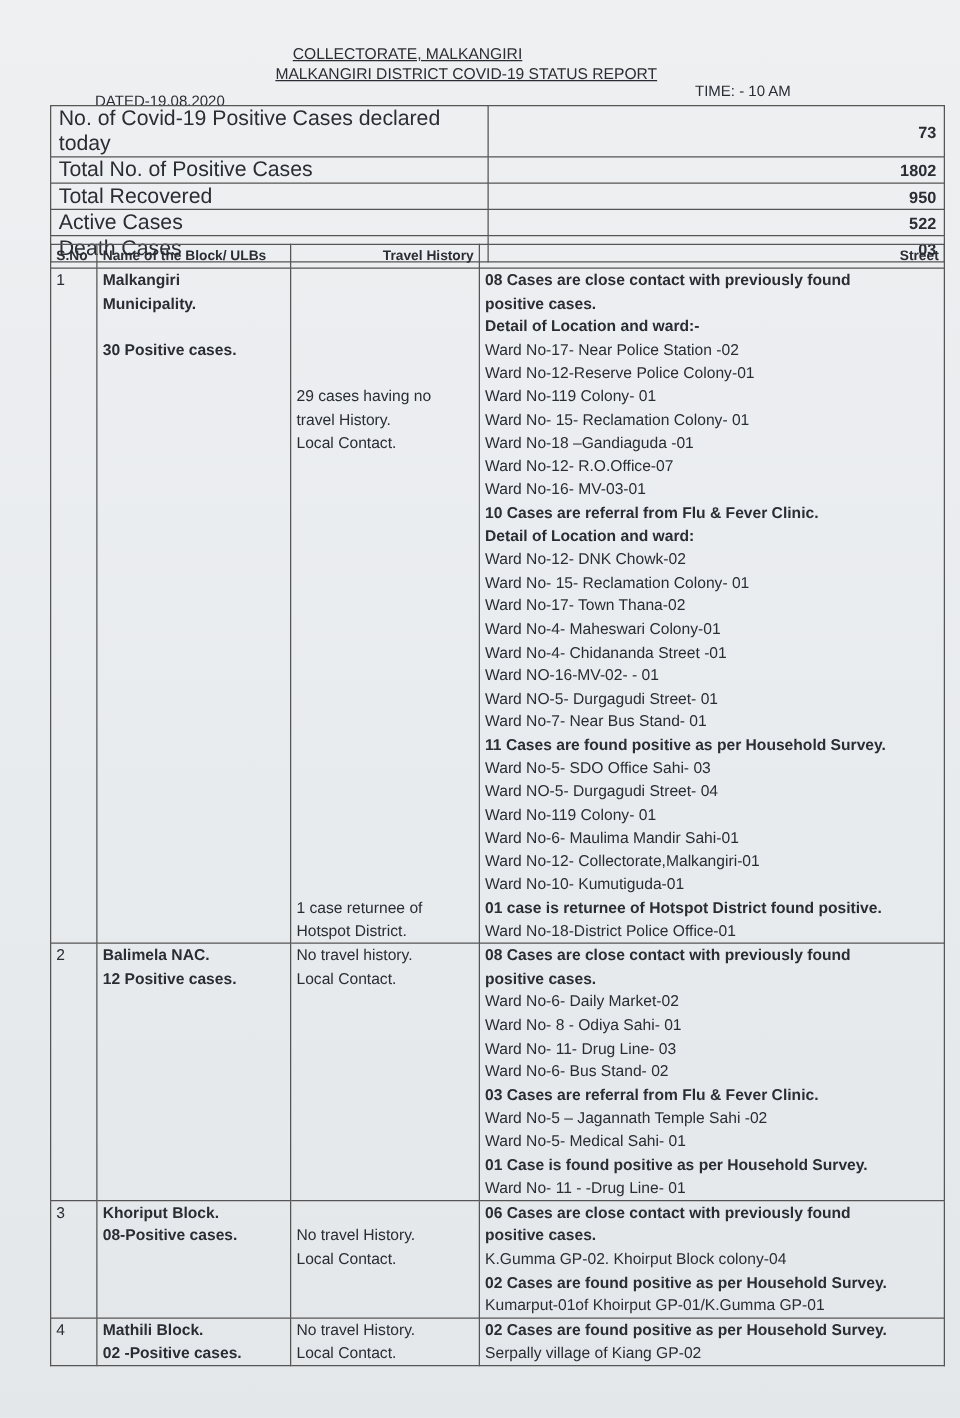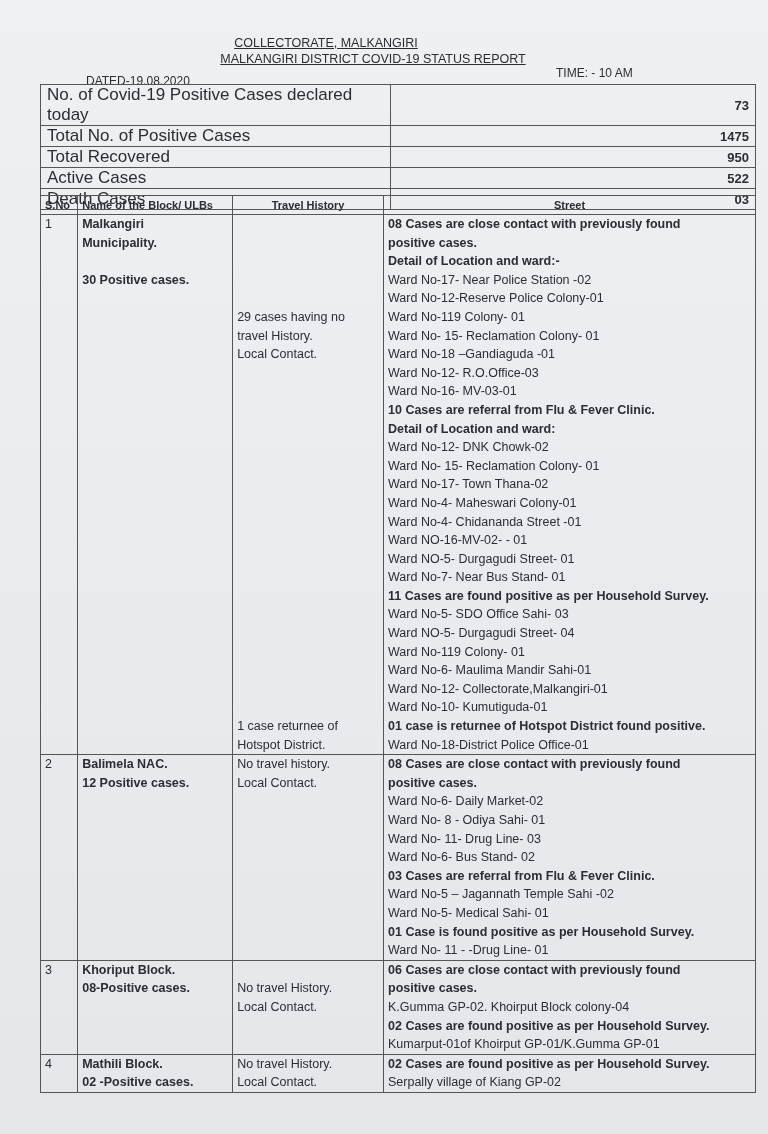--- a/index.html
+++ b/index.html
@@ -12,21 +12,21 @@
     .paper {
       position: absolute; left: 0; top: 0; width: 768px; height: 1134px;
       background: linear-gradient(180deg, #eef0f2 0%, #e8ebee 60%, #e4e7ea 100%);
     }
     .title1, .title2 {
       position: absolute; left: 0; width: 652px; text-align: center;
       font-size: 12.5px; text-decoration: underline; font-weight: normal;
     }
     .title1 { top: 36px; }
     .title2 { top: 52px; padding-left: 47px; }
-    .dated { position: absolute; left: 86px; top: 74px; font-size: 12px; }
+    .dated { position: absolute; left: 76px; top: 74px; font-size: 12px; }
     .time { position: absolute; left: 556px; top: 66px; font-size: 12px; }
 
     .summary {
       position: absolute; left: 40px; top: 84px; width: 716px;
       border-collapse: collapse;
     }
     .summary td {
       border: 1px solid #555; height: 20px; padding: 0 6px;
       font-size: 17px;
     }
@@ -34,21 +34,21 @@
 
     .main {
       position: absolute; left: 40px; top: 195px; width: 716px;
       border-collapse: collapse; table-layout: fixed;
     }
     .main th, .main td {
       border: 1px solid #555; vertical-align: top;
       font-size: 12.5px; line-height: 18.6px; padding: 0 4px;
     }
     .main th { font-size: 11px; font-weight: bold; height: 18px; line-height: 18px; text-align: left; margin-left: 42px; }
-    .main th.center { text-align: center; }
+    .main th.center { text-align: right; }
     .bold { font-weight: bold; }
     .col-sno { width: 36px; }
     .col-name { width: 150px; }
     .col-travel { width: 146px; }
     .col-remarks { width: 360px; }
     .line { display: block; white-space: nowrap; }
     .spacer { display: block; height: 18.6px; }
   </style>
 </head>
 <body>
@@ -60,21 +60,21 @@
   <div class="time">TIME: - 10 AM</div>
 
   <table class="summary">
     <tbody>
         <tr>
       <td>No. of Covid-19 Positive Cases declared today</td>
       <td class="val">73</td>
     </tr>
     <tr>
       <td>Total No. of Positive Cases</td>
-      <td class="val">1475</td>
+      <td class="val">1802</td>
     </tr>
     <tr>
       <td>Total Recovered</td>
       <td class="val">950</td>
     </tr>
     <tr>
       <td>Active Cases</td>
       <td class="val">522</td>
     </tr>
     <tr>
@@ -140,21 +140,21 @@
       </td>
       <td>
         <span class="line bold">08 Cases are close contact with previously found</span>
         <span class="line bold">positive cases.</span>
         <span class="line bold">Detail of Location and ward:-</span>
         <span class="line">Ward No-17- Near Police Station -02</span>
         <span class="line">Ward No-12-Reserve Police Colony-01</span>
         <span class="line">Ward No-119 Colony- 01</span>
         <span class="line">Ward No- 15- Reclamation Colony- 01</span>
         <span class="line">Ward No-18 –Gandiaguda -01</span>
-        <span class="line">Ward No-12- R.O.Office-03</span>
+        <span class="line">Ward No-12- R.O.Office-07</span>
         <span class="line">Ward No-16- MV-03-01</span>
         <span class="line bold">10 Cases are referral from Flu &amp; Fever Clinic.</span>
         <span class="line bold"> Detail of Location and ward:</span>
         <span class="line">Ward No-12- DNK Chowk-02</span>
         <span class="line">Ward No- 15- Reclamation Colony- 01</span>
         <span class="line">Ward No-17- Town Thana-02</span>
         <span class="line">Ward No-4- Maheswari Colony-01</span>
         <span class="line">Ward No-4- Chidananda Street -01</span>
         <span class="line">Ward NO-16-MV-02- - 01</span>
         <span class="line">Ward NO-5- Durgagudi Street- 01</span>

